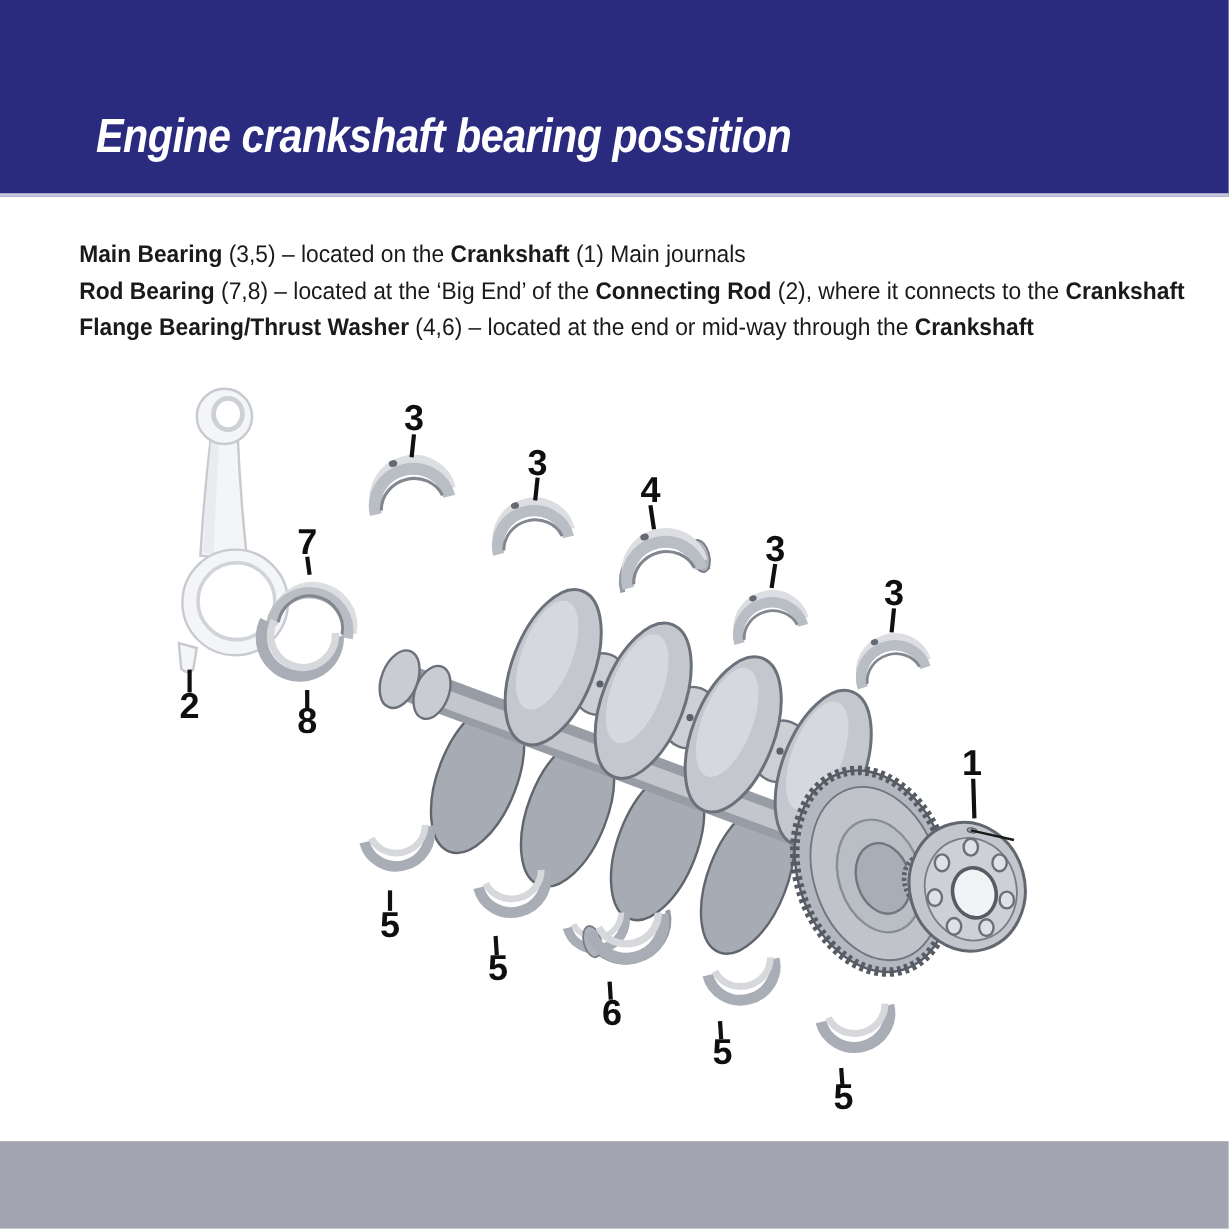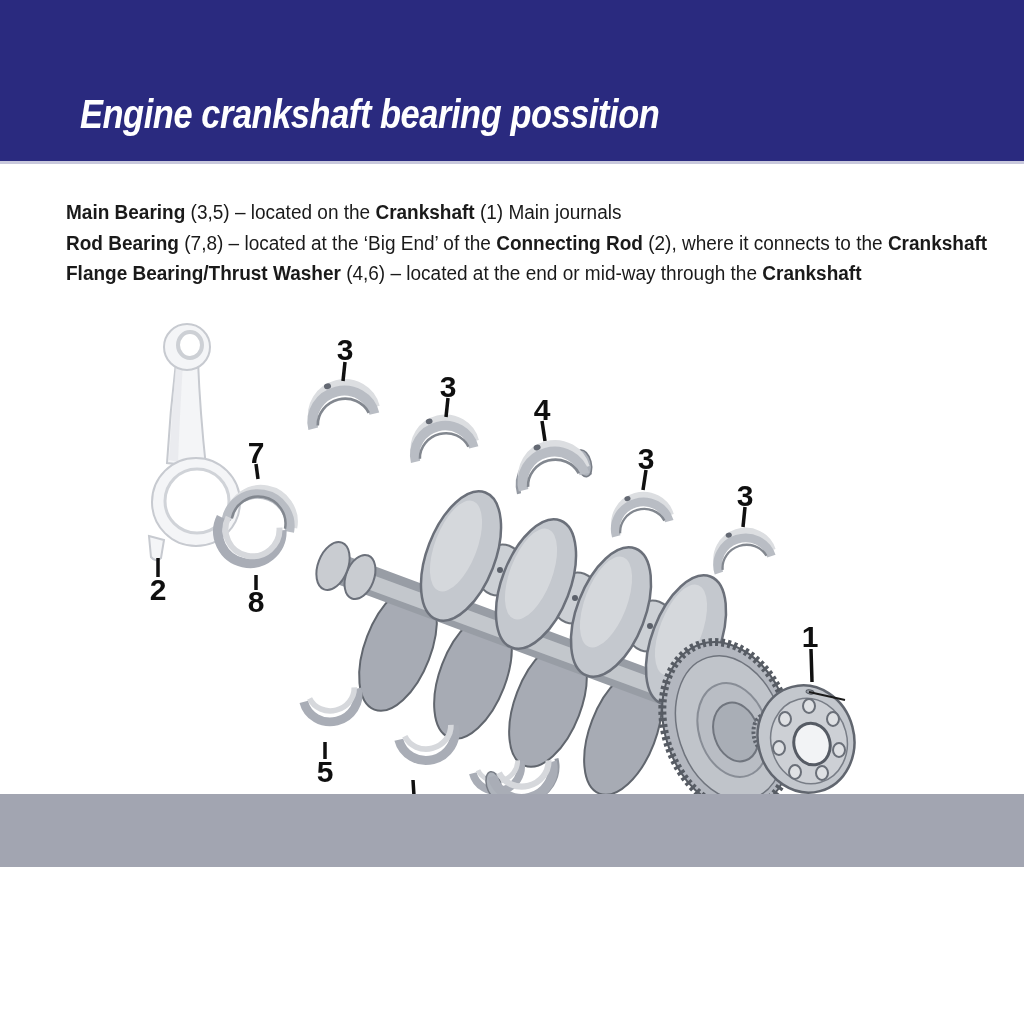--- a/index.html
+++ b/index.html
@@ -1,16 +1,16 @@
 <!DOCTYPE html>
 <html style="--header-bg: #2a2a7f; --header-rule: #c8c8dc; --title-color: #ffffff; --text-color: #1a1a1a; --footer-bg: #a2a5b1;"><head>
 <meta charset="utf-8">
 <style>
   html,body{margin:0;padding:0;}
-  .page{position:relative;width:1024px;height:867px;background:#ffffff;overflow:hidden;
+  .page{position:relative;width:1024px;height:1024px;background:#ffffff;overflow:hidden;
         font-family:"Liberation Sans",sans-serif;}
 
   
   .banner{position:absolute;left:0;top:0;width:100%;height:164px;
           background:var(--header-bg,#2a2a7f);
           border-bottom:3px solid var(--header-rule,#c8c8dc);box-sizing:border-box;}
   .banner h1{position:absolute;left:80px;top:92px;margin:0;
              color:var(--title-color,#ffffff);
              font-size:40px;font-weight:700;font-style:italic;
              letter-spacing:-.5px;white-space:nowrap;

